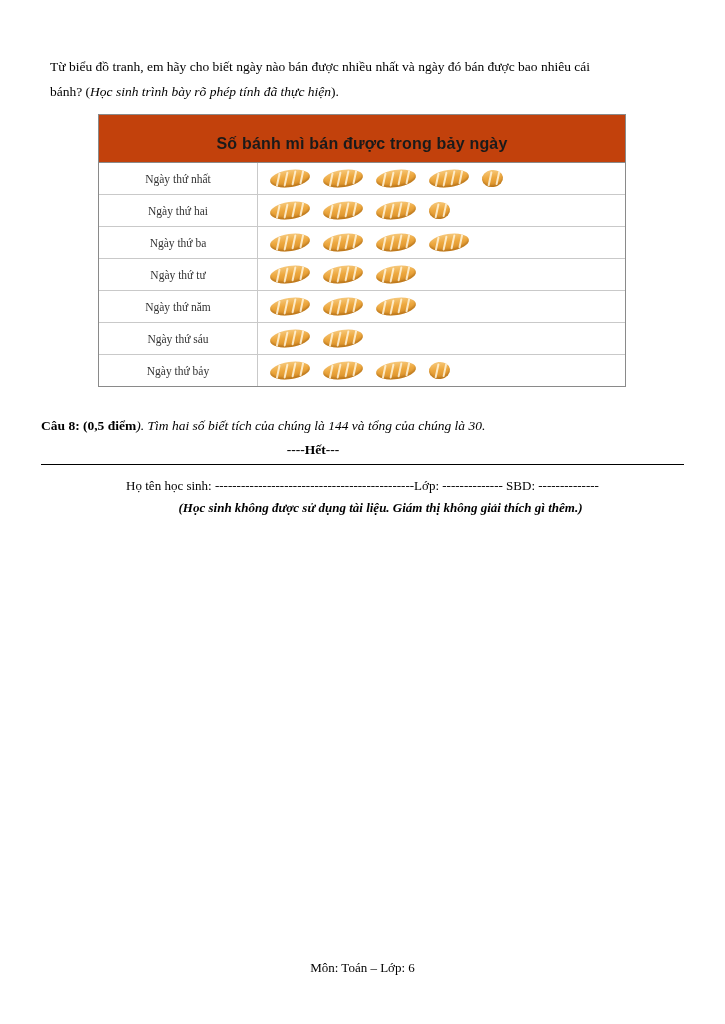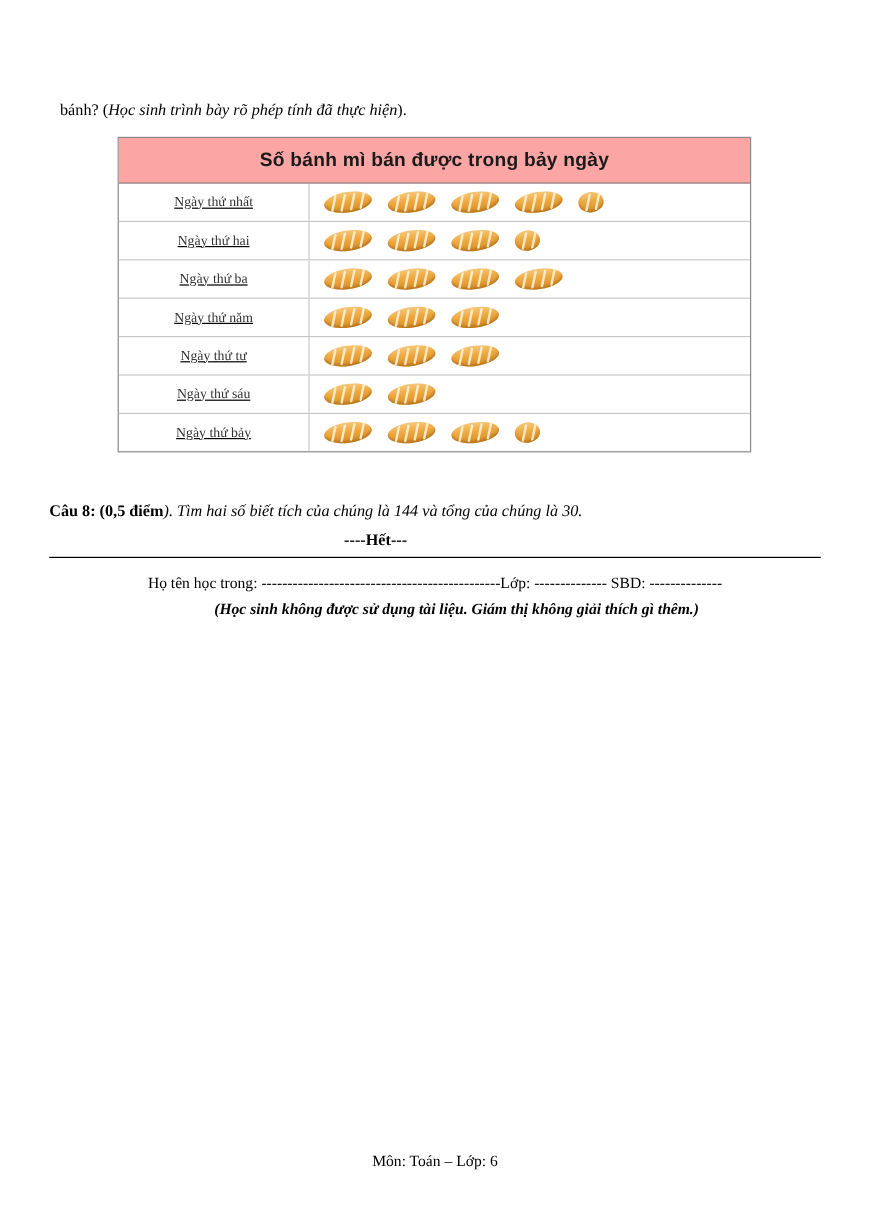--- a/index.html
+++ b/index.html
@@ -38,39 +38,38 @@
   .chart {
     position: absolute;
     left: 98px;
     top: 114px;
     width: 528px;
     border: 1px solid #8a8a8a;
     box-sizing: border-box;
     background: #ffffff;
   }
   .chart-title {
-    background: #fca5a5;
+    background: #c2410c;
     border-bottom: 1px solid #8a8a8a;
     text-align: center;
     font-family: "Liberation Sans", sans-serif;
     font-weight: bold;
     font-size: 16px;
     color: #1a1a1a;
-    padding: 10px 0 9px 0;
+    padding: 20px 0 9px 0;
     letter-spacing: .2px;
   }
   .chart-rows {
     display: block;
   }
   .crow {
     display: flex;
     align-items: flex-end;
     height: 31px;
     border-bottom: 1px solid #c9c9c9;
-    text-decoration: underline;
   }
   .crow:last-child {
     border-bottom: none;
   }
   .clabel {
     width: 158px;
     min-width: 158px;
     border-right: 1px solid #c9c9c9;
     height: 100%;
     display: flex;
@@ -199,20 +198,21 @@
     font-size: 13px;
   }
   .answer-sub b { font-weight: normal; }
 </style>
 </head>
 <body>
 
 <div class="page">
 
   <div class="intro">
+    <span>Từ biểu đồ tranh, em hãy cho biết ngày nào bán được nhiều nhất và ngày đó bán được bao nhiêu cái</span>
     <br>
     <span>bánh? (</span><span class="ital">Học sinh trình bày rõ phép tính đã thực hiện</span><span>).</span>
   </div>
 
   <div class="chart">
     <div class="chart-title">Số bánh mì bán được trong bảy ngày</div>
     <div class="chart-rows">
 
       <div class="crow">
         <div class="clabel">Ngày thứ nhất</div>
@@ -300,45 +300,45 @@
           <div class="bread">
               <i></i>
               <i></i>
               <i></i>
               <i></i>
             </div>
         </div>
       </div>
 
       <div class="crow">
+        <div class="clabel">Ngày thứ tư</div>
+        <div class="cicons">
+          <div class="bread">
+              <i></i>
+              <i></i>
+              <i></i>
+              <i></i>
+            </div>
+          <div class="bread">
+              <i></i>
+              <i></i>
+              <i></i>
+              <i></i>
+            </div>
+          <div class="bread">
+              <i></i>
+              <i></i>
+              <i></i>
+              <i></i>
+            </div>
+        </div>
+      </div>
+
+      <div class="crow">
         <div class="clabel">Ngày thứ năm</div>
-        <div class="cicons">
-          <div class="bread">
-              <i></i>
-              <i></i>
-              <i></i>
-              <i></i>
-            </div>
-          <div class="bread">
-              <i></i>
-              <i></i>
-              <i></i>
-              <i></i>
-            </div>
-          <div class="bread">
-              <i></i>
-              <i></i>
-              <i></i>
-              <i></i>
-            </div>
-        </div>
-      </div>
-
-      <div class="crow">
-        <div class="clabel">Ngày thứ tư</div>
         <div class="cicons">
           <div class="bread">
               <i></i>
               <i></i>
               <i></i>
               <i></i>
             </div>
           <div class="bread">
               <i></i>
               <i></i>
@@ -403,20 +403,20 @@
     </div>
   </div>
 
 
   <div class="q8">
     <b>Câu 8: (0,5 điểm</b><span class="ital">). Tìm hai số biết tích của chúng là 144 và tổng của chúng là 30.</span>
   </div>
 
   <div class="het">----Hết---</div>
   <div class="hrline"></div>
-  <div class="student">Họ tên học trong: ----------------------------------------------Lớp: -------------- SBD: --------------</div>
+  <div class="student">Họ tên học sinh: ----------------------------------------------Lớp: -------------- SBD: --------------</div>
   <div class="note">(Học sinh không được sử dụng tài liệu. Giám thị không giải thích gì thêm.)</div>
 
   <div class="answer-sub">
     <b>Môn:</b><span> Toán – </span><b>Lớp:</b><span> 6</span>
   </div>
 
 </div>
 
 </body></html>

